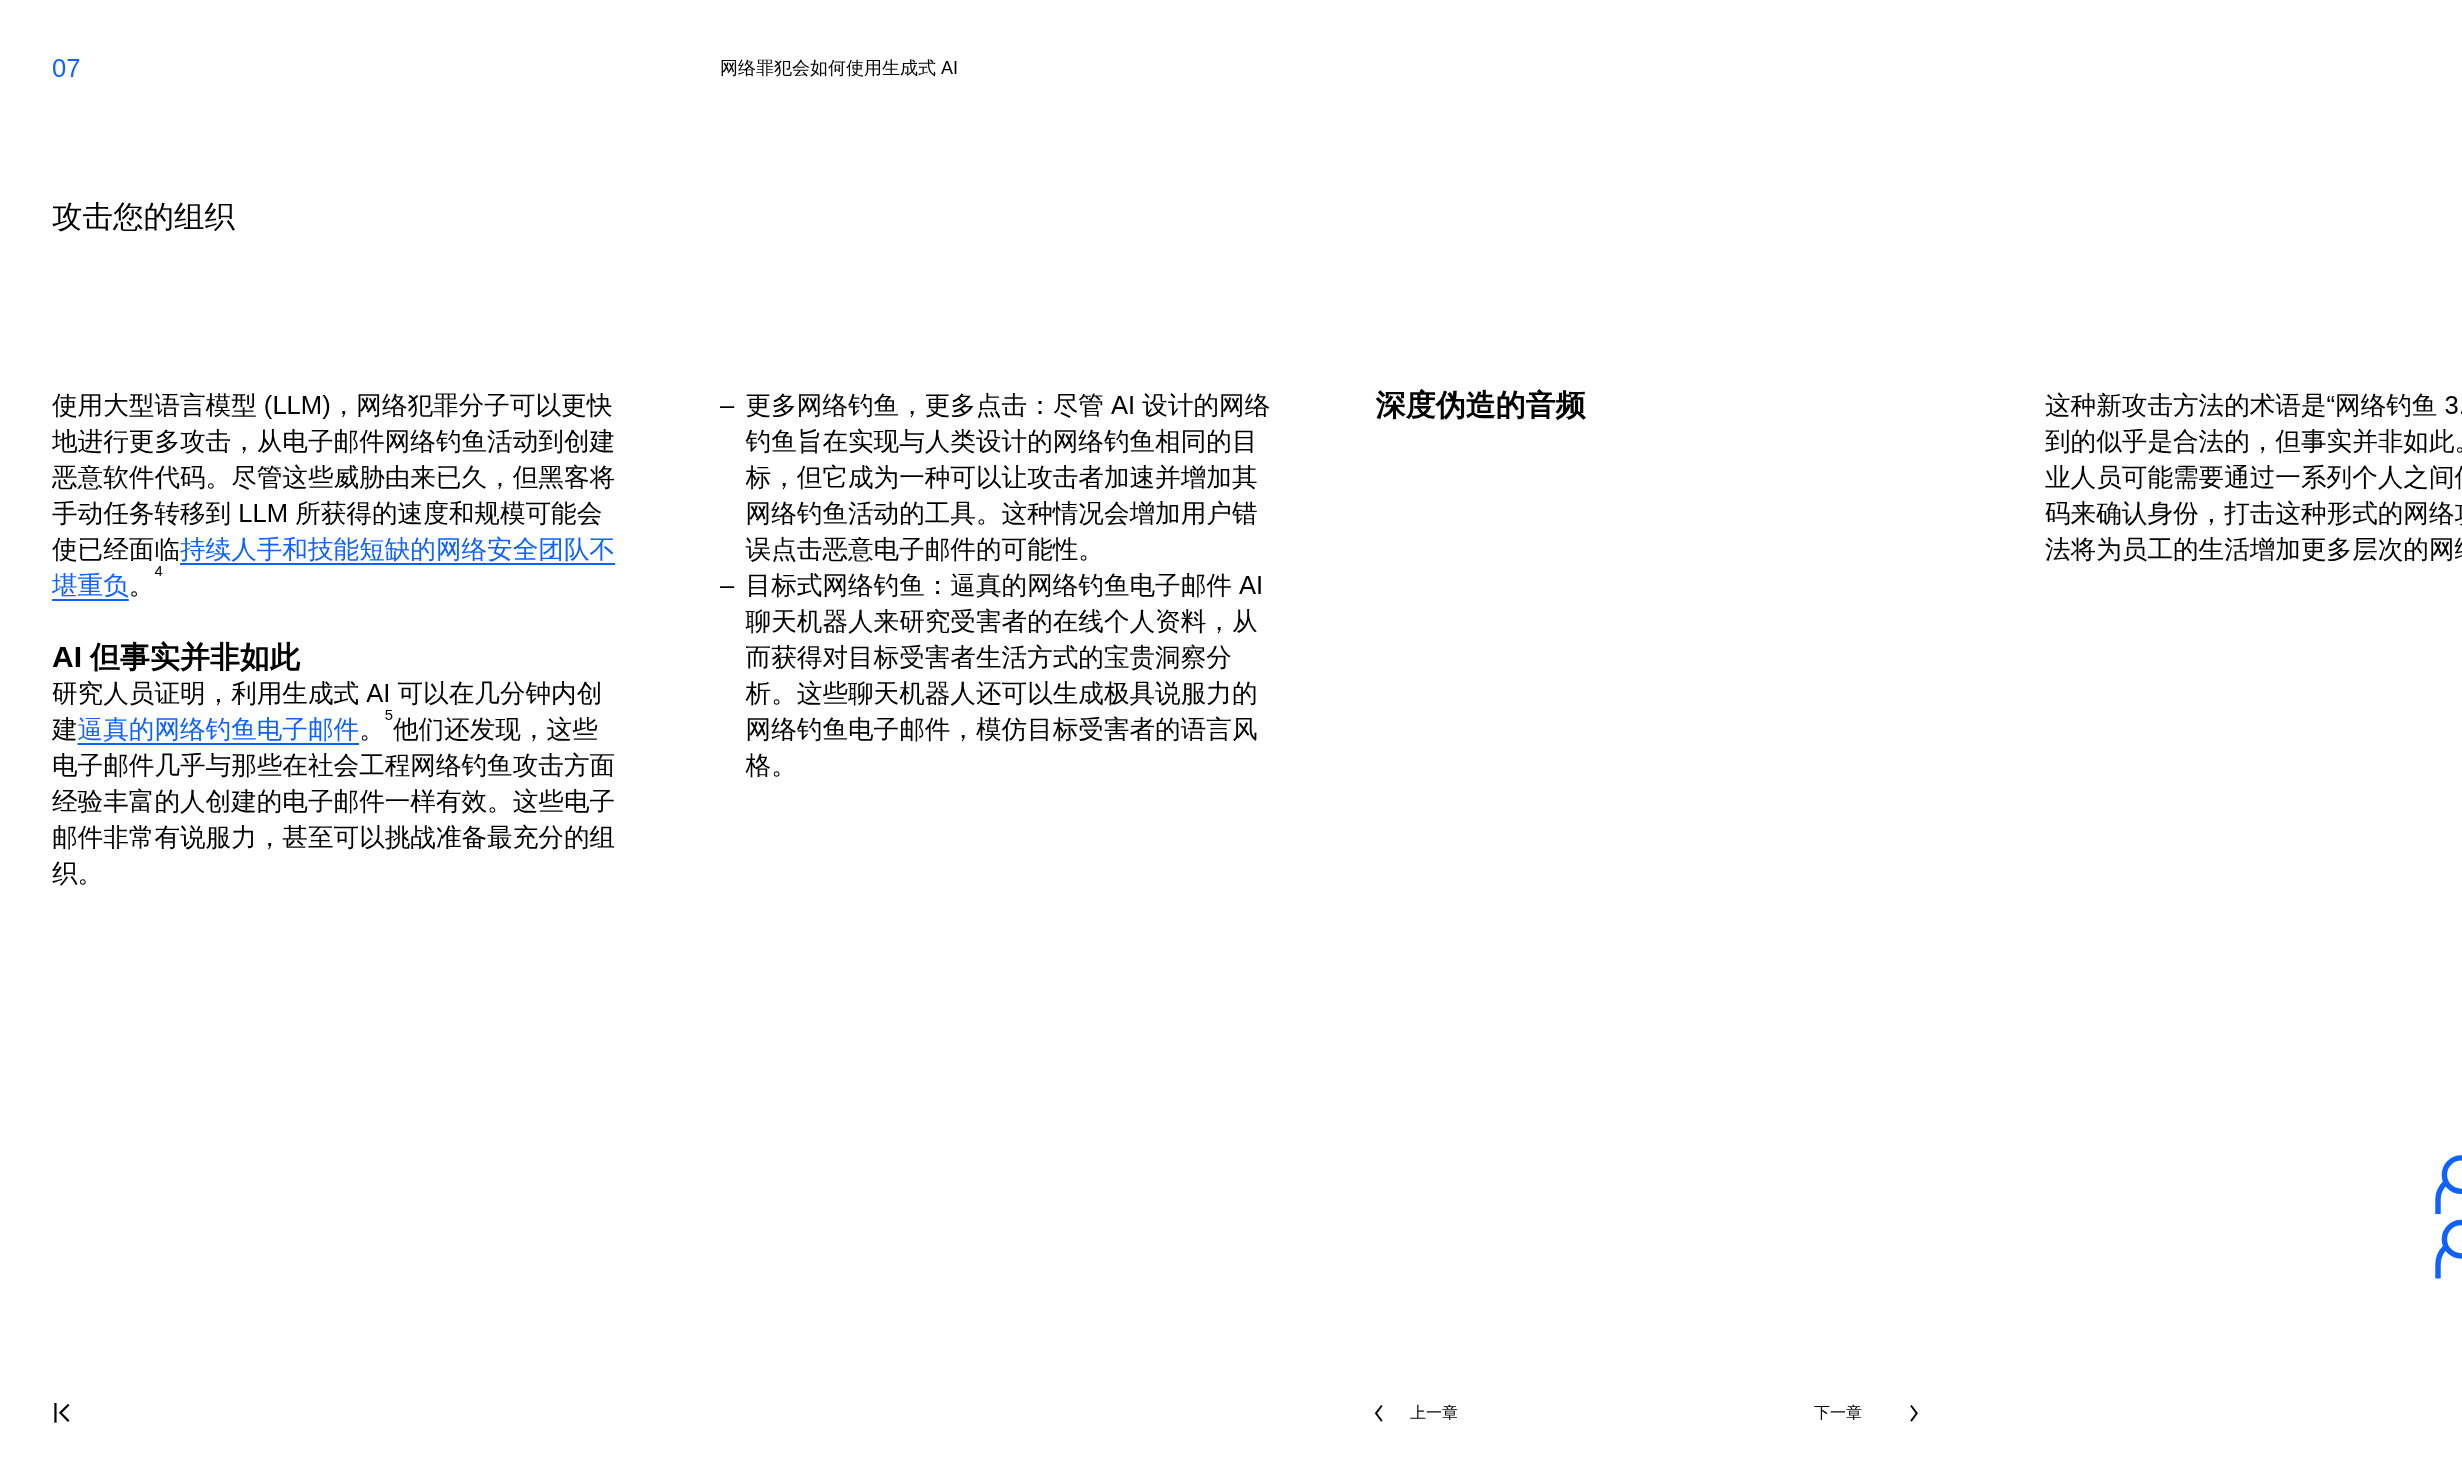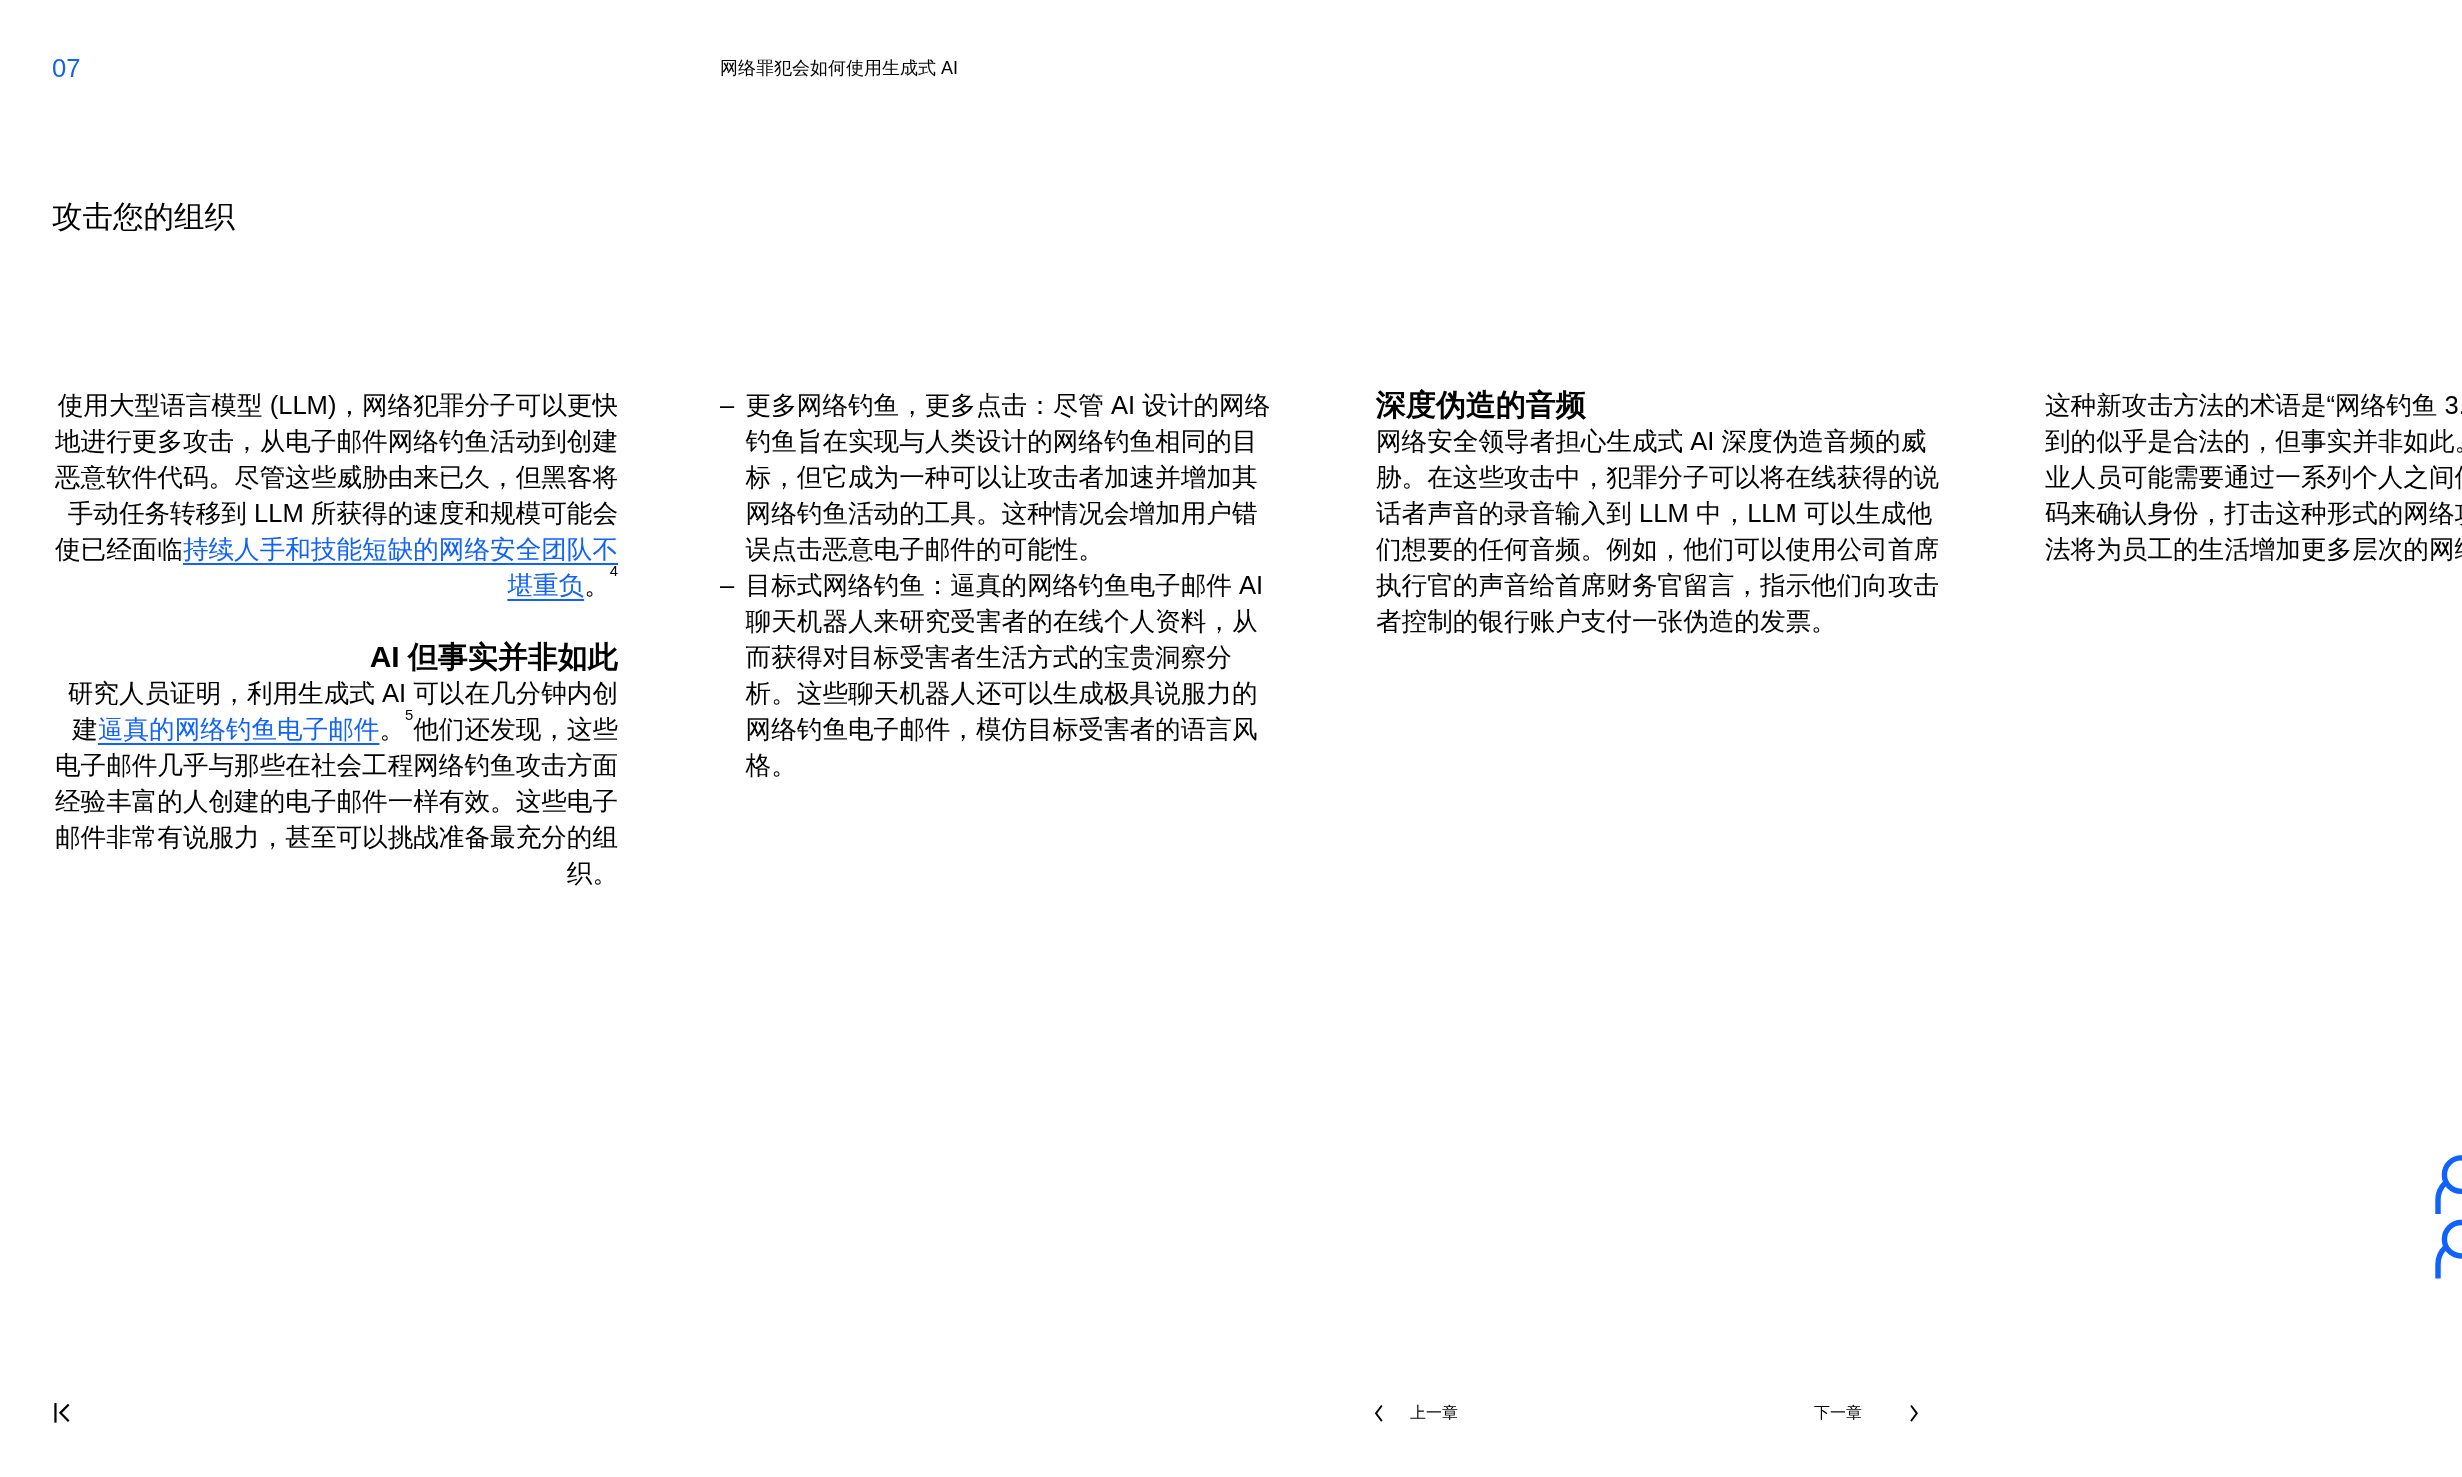--- a/index.html
+++ b/index.html
@@ -32,21 +32,21 @@
   }
 
   
   .col {
     top: 387px;
     font-size: 25.6px;
     line-height: 36px;
     color: #000000;
     letter-spacing: 0;
   }
-  .col-1 { left: 52px;  width: 566px; text-align: right; }
+  .col-1 { left: 52px;  width: 566px; }
   .col-2 { left: 720px; width: 561px; }
   .col-3 { left: 1376px; width: 566px; }
   .col-4 { left: 2045px; width: 571px; }
 
   .para { margin: 0 0 36px 0; }
   .para:last-child { margin-bottom: 0; }
   .subhead {
     margin: 0; font-size: 30px; line-height: 36px;
     font-weight: 700; color: #000000;
   }
@@ -104,21 +104,20 @@
       <span class="bullet-text"><strong>更多网络钓鱼，更多点击：</strong><span>尽管 AI 设计的网络钓鱼旨在实现与人类设计的网络钓鱼相同的目标，但它成为一种可以让攻击者加速并增加其网络钓鱼活动的工具。这种情况会增加用户错误点击恶意电子邮件的可能性。</span></span>
     </div>
     <div class="bullet">
       <span class="bullet-marker">–</span>
       <span class="bullet-text"><strong>目标式网络钓鱼：</strong><span>逼真的网络钓鱼电子邮件 AI 聊天机器人来研究受害者的在线个人资料，从而获得对目标受害者生活方式的宝贵洞察分析。这些聊天机器人还可以生成极具说服力的网络钓鱼电子邮件，模仿目标受害者的语言风格。</span></span>
     </div>
   </div>
 
   <div class="abs col col-3">
     <h3 class="subhead">深度伪造的音频</h3>
-    <p class="para">网络安全领导者担心生成式 AI 深度伪造音频的威胁。在这些攻击中，犯罪分子可以将在线获得的说话者声音的录音输入到 LLM 中，LLM 可以生成他们想要的任何音频。例如，他们可以使用公司首席执行官的声音给首席财务官留言，指示他们向攻击者控制的银行账户支付一张伪造的发票。</p>
   </div>
 
   <div class="abs col col-4">
     <p class="para">这种新攻击方法的术语是“网络钓鱼 3.0”，您所听到的似乎是合法的，但事实并非如此。网络安全专业人员可能需要通过一系列个人之间使用的安全代码来确认身份，打击这种形式的网络攻击。这种方法将为员工的生活增加更多层次的网络安全提示。</p>
   </div>
 
   <div class="abs people-icon-wrap">
     <svg width="140" height="133" viewBox="-6 0 284 270" xmlns="http://www.w3.org/2000/svg">
       <defs>
         <g id="person">

